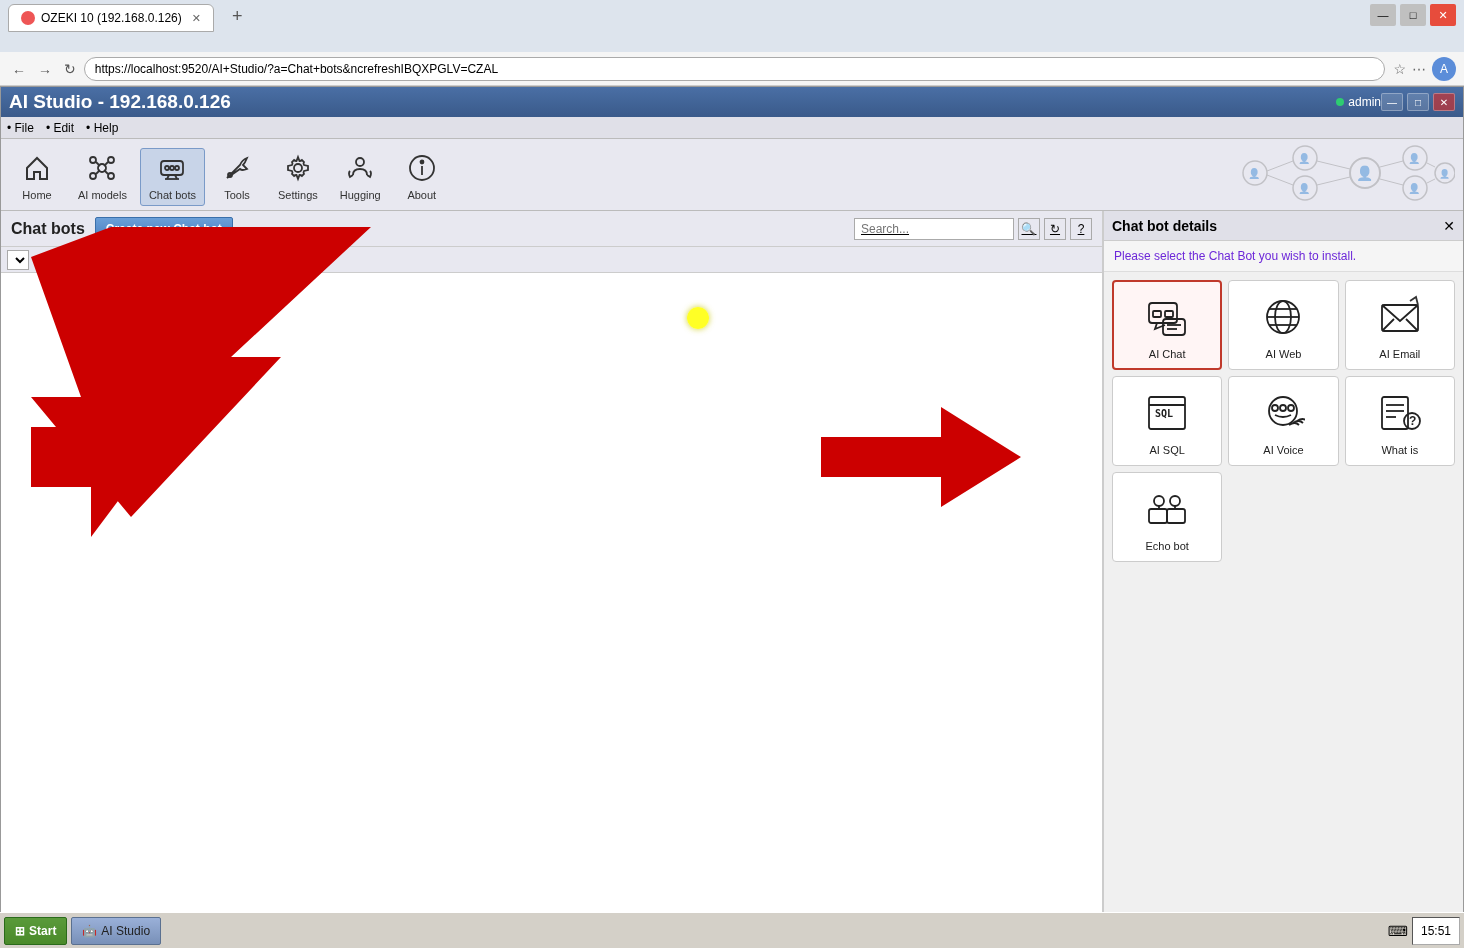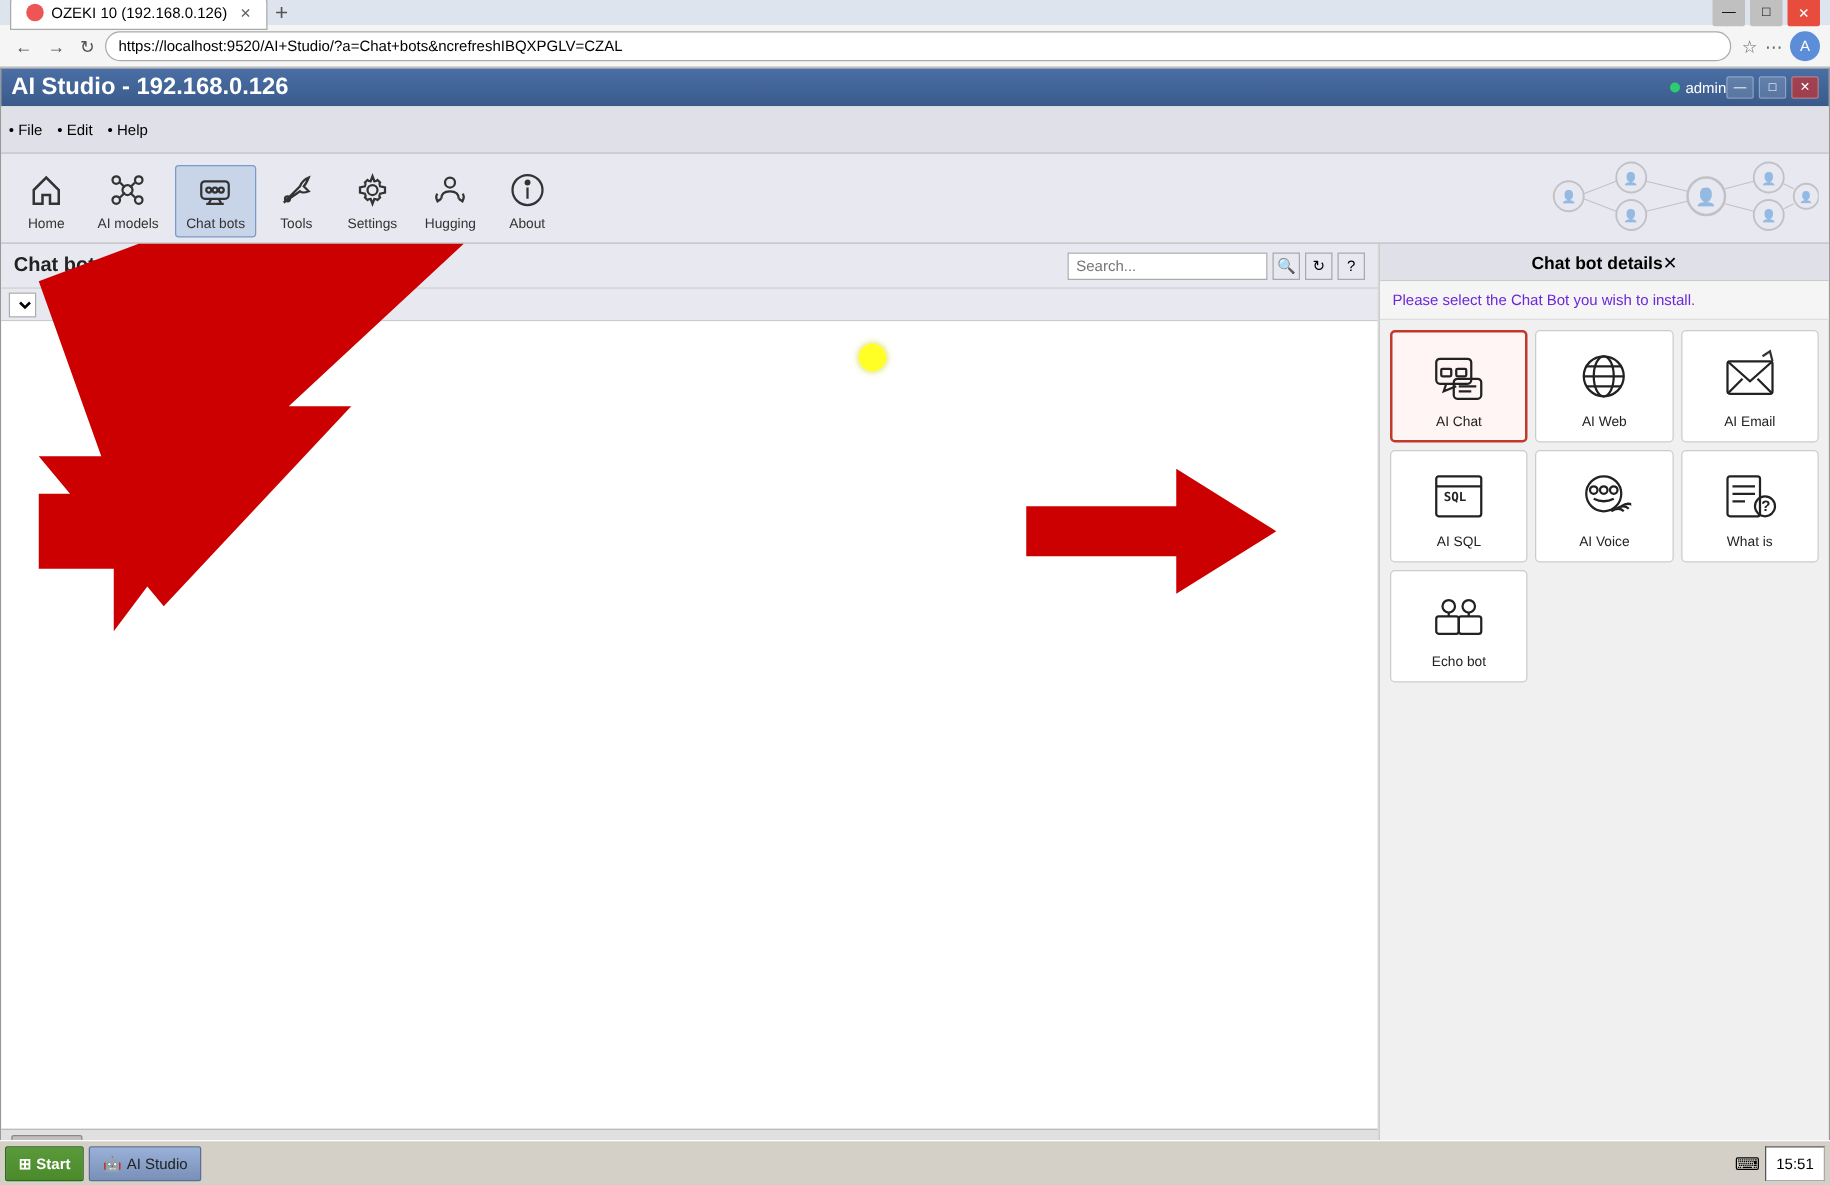--- a/index.html
+++ b/index.html
@@ -1,17 +1,17 @@
 <!DOCTYPE html>
 <html><head>
   <meta charset="utf-8">
   <style>
     * { margin: 0; padding: 0; box-sizing: border-box; }
     body { width: 1464px; height: 948px; font-family: 'Segoe UI', Arial, sans-serif; font-size: 12px; background: #d4d0c8; overflow: hidden; }
-    .browser-title-bar { background: #dde4ed; display: flex; align-items: center; padding: 4px 8px; gap: 0; height: 20px; }
+    .browser-title-bar { background: #dde4ed; display: flex; align-items: flex-start; padding: 4px 8px; gap: 12px; height: 52px; }
     .browser-tab { background: white; border: 1px solid #aaa; border-radius: 6px 6px 0 0; padding: 4px 12px; display: flex; align-items: center; gap: 6px; font-size: 12px; height: 28px; }
     .browser-tab-favicon { width: 14px; height: 14px; background: #e55; border-radius: 50%; display: inline-block; }
     .tab-close { margin-left: 4px; cursor: pointer; color: #666; font-size: 11px; }
     .new-tab-btn { background: none; border: none; font-size: 18px; color: #555; cursor: pointer; padding: 2px 6px; }
     .win-controls { margin-left: auto; display: flex; gap: 4px; }
     .win-btn { width: 26px; height: 22px; border: none; background: #c0c0c0; cursor: pointer; font-size: 11px; display: flex; align-items: center; justify-content: center; border-radius: 2px; }
     .win-btn.close { background: #e74c3c; color: white; }
 
     .address-bar-row { display: flex; align-items: center; padding: 3px 8px; gap: 4px; background: #f5f5f5; border-bottom: 1px solid #ccc; height: 34px; }
     .nav-btn { background: none; border: none; font-size: 14px; cursor: pointer; color: #555; padding: 2px 4px; }
@@ -24,54 +24,54 @@
     .app-window { background: #e8e8f0; border: 1px solid #999; height: calc(948px - 70px); display: flex; flex-direction: column; }
 
     .app-titlebar { background: linear-gradient(to bottom, #4a6fa5, #3a5a8a); color: white; display: flex; align-items: center; padding: 4px 8px; height: 30px; }
     .app-title { font-size: 19px; font-weight: bold; flex: 1; }
     .app-win-controls { display: flex; gap: 4px; }
     .app-win-btn { width: 22px; height: 18px; border: 1px solid rgba(255,255,255,0.3); background: rgba(255,255,255,0.15); color: white; font-size: 10px; cursor: pointer; display: flex; align-items: center; justify-content: center; border-radius: 2px; }
     .app-win-btn.close-btn { background: rgba(200,50,50,0.7); }
     .admin-badge { display: flex; align-items: center; gap: 4px; font-size: 12px; text-align: right; }
     .online-dot { width: 8px; height: 8px; background: #2ecc71; border-radius: 50%; }
 
-    .app-menubar { background: #e0e0e8; padding: 2px 6px; display: flex; gap: 12px; font-size: 12px; height: 38px; align-items: center; border-bottom: 1px solid #bbb; }
+    .app-menubar { background: #e0e0e8; padding: 2px 6px; display: flex; gap: 12px; font-size: 12px; height: 22px; align-items: center; border-bottom: 1px solid #bbb; }
     .menu-item { cursor: pointer; }
 
     .app-toolbar { background: #e8e8f0; display: flex; gap: 4px; padding: 4px 8px; border-bottom: 1px solid #bbb; align-items: flex-end; height: 72px; }
     .toolbar-btn { display: flex; flex-direction: column; align-items: center; cursor: pointer; padding: 4px 8px; border: 1px solid transparent; border-radius: 3px; min-width: 56px; background: none; font-size: 11px; gap: 2px; }
     .toolbar-btn.active { background: #c8d4e8; border-color: #7a9ac8; }
     .toolbar-icon { font-size: 22px; line-height: 1; }
     .toolbar-label { font-size: 11px; color: #333; }
 
     .app-content { display: flex; flex: 1; overflow: hidden; }
 
     
     .left-panel { flex: 1; background: #f0f0f0; border-right: 1px solid #ccc; display: flex; flex-direction: column; }
 
     .chatbots-header { display: flex; align-items: center; padding: 6px 10px; background: #e8e8f0; border-bottom: 1px solid #ccc; gap: 10px; height: 36px; }
     .chatbots-title { font-size: 16px; font-weight: bold; color: #222; }
     .create-btn { background: linear-gradient(to bottom, #6a9fd8, #4a7fc0); color: white; border: 1px solid #3a6faa; padding: 4px 10px; cursor: pointer; font-size: 12px; border-radius: 2px; font-weight: bold; }
-    .search-area { margin-left: auto; display: flex; align-items: center; gap: 4px; }
+    .search-area { margin-left: auto; display: flex; align-items: center; gap: 4px; text-decoration: underline; }
     .search-input { height: 22px; border: 1px solid #aaa; padding: 0 6px; font-size: 12px; width: 160px; }
     .search-btn { background: none; border: 1px solid #aaa; height: 22px; width: 22px; cursor: pointer; font-size: 12px; display: flex; align-items: center; justify-content: center; }
     .refresh-btn, .help-btn { background: none; border: 1px solid #aaa; height: 22px; width: 22px; cursor: pointer; font-size: 12px; display: flex; align-items: center; justify-content: center; }
 
     .list-toolbar { background: #e8e8f0; border-bottom: 1px solid #ccc; padding: 3px 6px; display: flex; align-items: center; height: 26px; }
     .list-dropdown { height: 20px; font-size: 11px; border: 1px solid #aaa; background: white; }
 
     .list-area { flex: 1; background: white; overflow-y: auto; }
 
     .statusbar { background: #e0e0e0; border-top: 1px solid #bbb; padding: 3px 8px; display: flex; align-items: center; gap: 8px; height: 28px; }
     .delete-btn { background: #c0c0c0; border: 1px solid #888; padding: 2px 10px; cursor: pointer; font-size: 12px; border-radius: 2px; }
 
     
     .right-panel { width: 360px; background: #f0f0f0; border-left: 1px solid #ccc; display: flex; flex-direction: column; }
 
-    .details-header { display: flex; align-items: center; justify-content: center; padding: 4px 8px; background: #e0e0e8; border-bottom: 1px solid #ccc; height: 30px; }
+    .details-header { display: flex; align-items: center; justify-content: space-between; padding: 4px 8px; background: #e0e0e8; border-bottom: 1px solid #ccc; height: 30px; }
     .details-title { font-size: 14px; font-weight: bold; }
     .details-close { background: none; border: none; font-size: 14px; cursor: pointer; }
 
     .details-subtitle { padding: 8px 10px; font-size: 12px; color: #6d28d9; background: #f5f5f5; border-bottom: 1px solid #ddd; }
 
     .bot-grid { display: grid; grid-template-columns: repeat(3, 1fr); gap: 6px; padding: 8px; }
     .bot-card { border: 1px solid #ccc; border-radius: 4px; background: white; display: flex; flex-direction: column; align-items: center; justify-content: center; padding: 10px 6px 6px; cursor: pointer; min-height: 90px; gap: 4px; }
     .bot-card.selected { border: 2px solid #c0392b; background: #fff5f5; }
     .bot-card-icon { font-size: 32px; line-height: 1; color: #333; }
     .bot-card-label { font-size: 11px; text-align: center; color: #222; }

